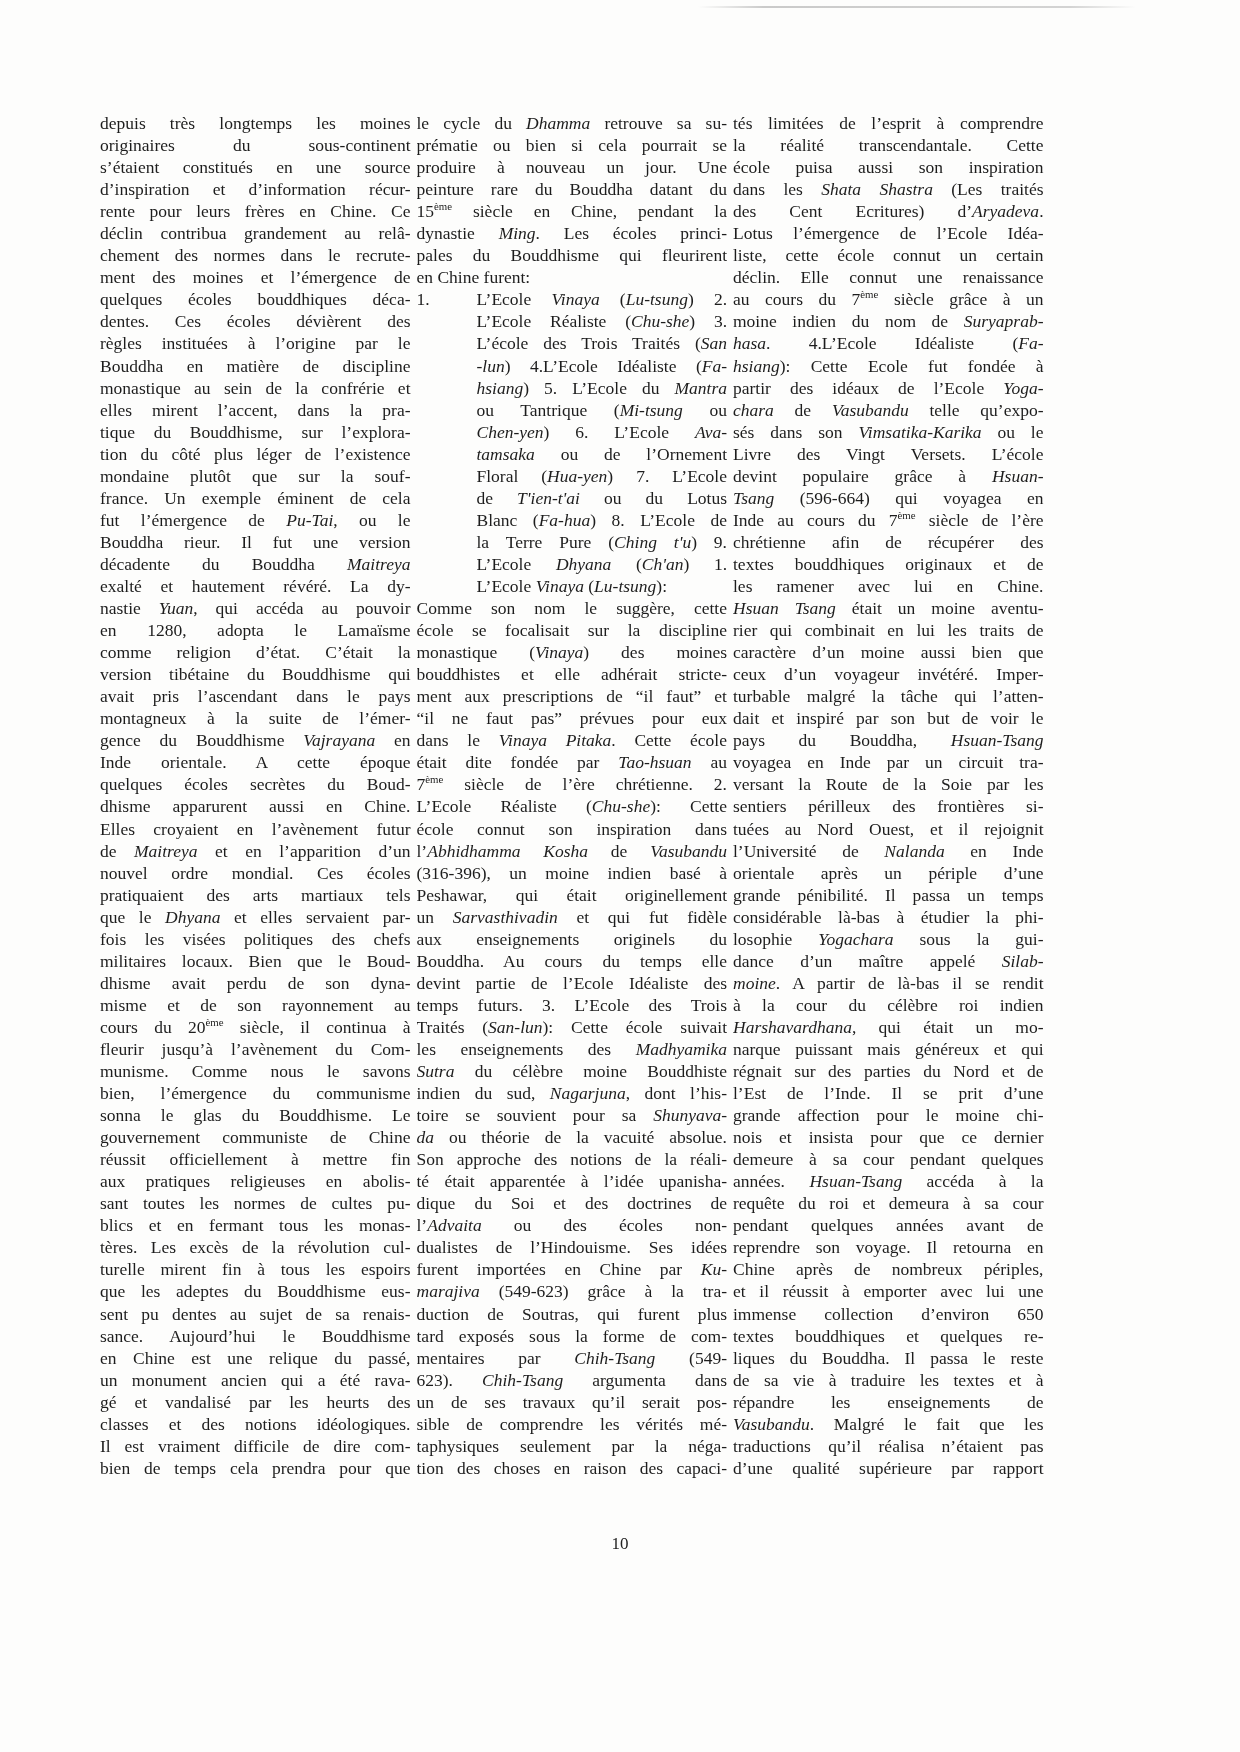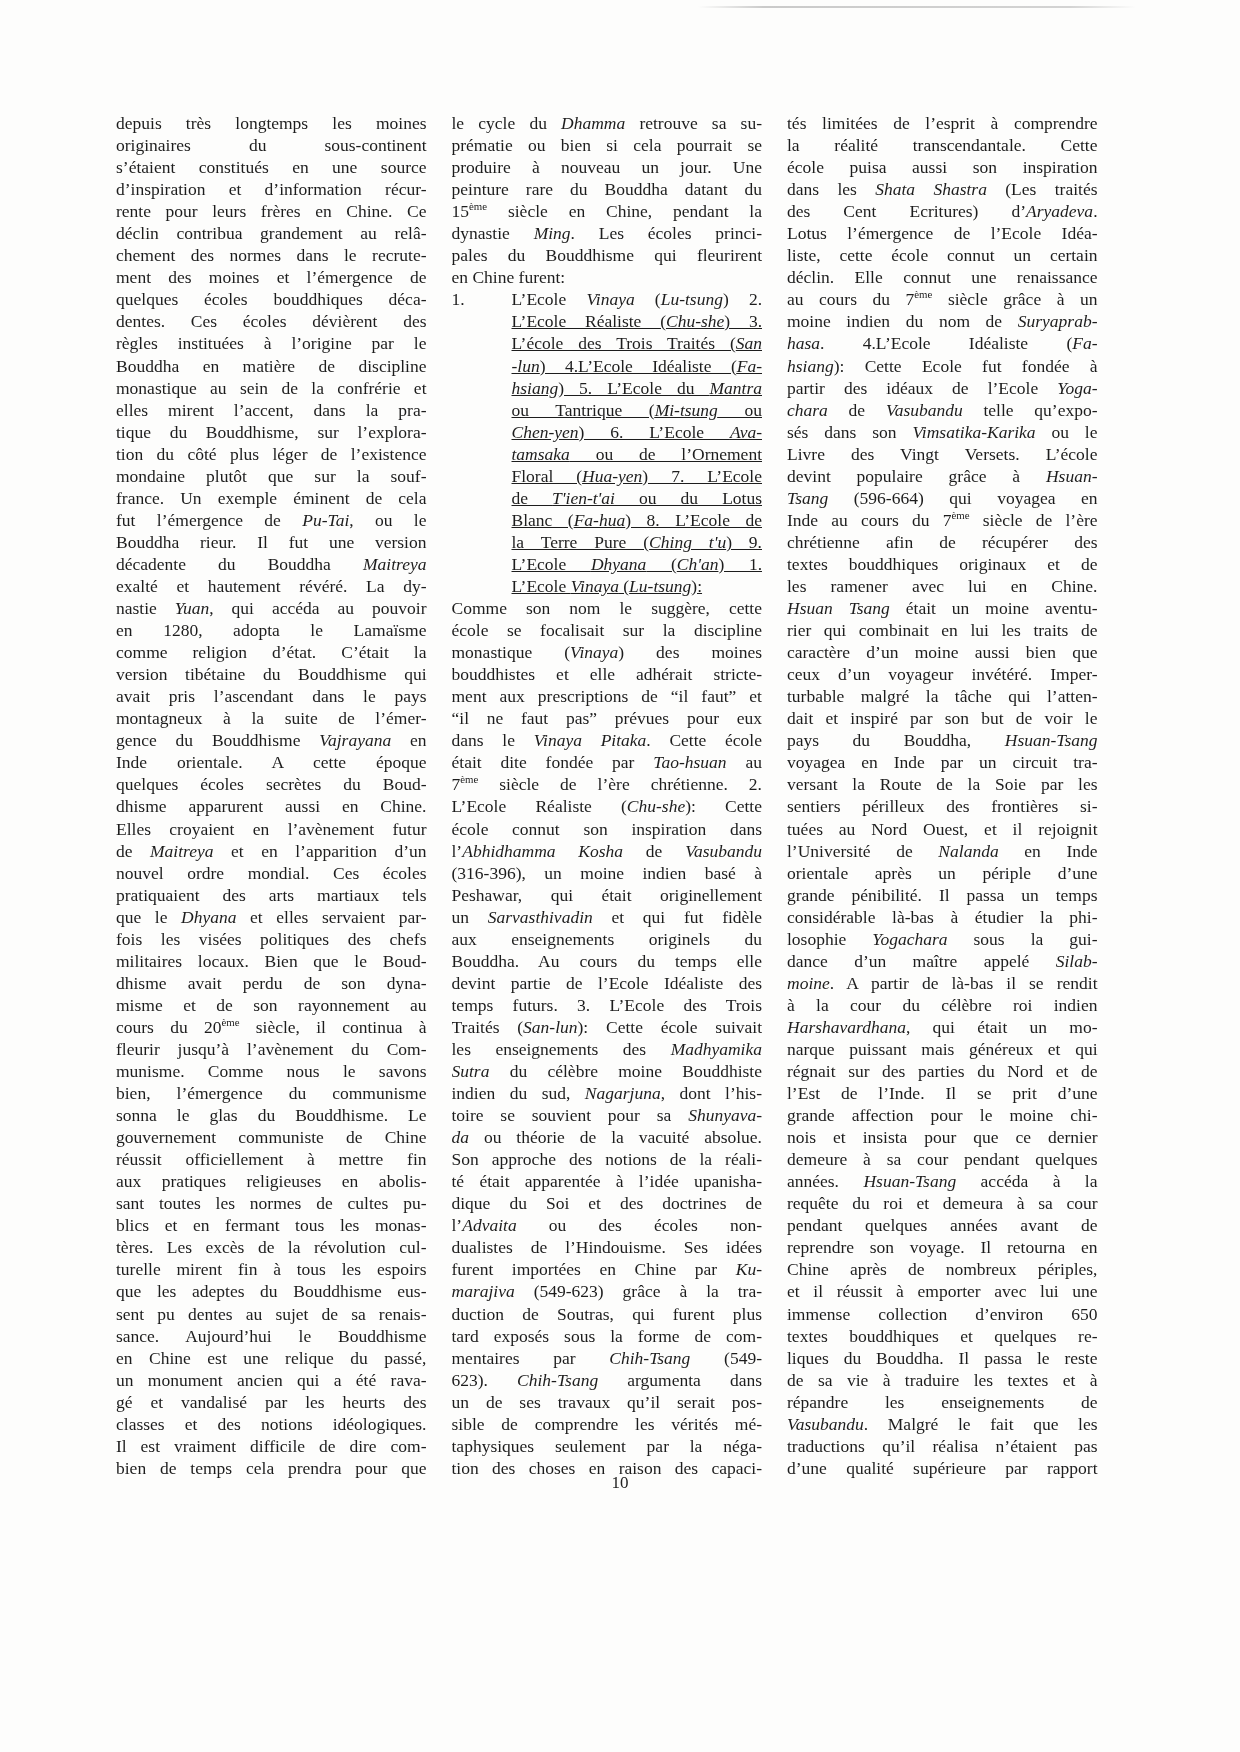--- a/index.html
+++ b/index.html
@@ -17,43 +17,42 @@
   .scan-line {
     position:absolute;
     top:6px; left:698px;
     width:438px; height:2px;
     background:linear-gradient(to right, rgba(170,170,170,.0), rgba(160,160,160,.55) 15%, rgba(160,160,160,.45) 85%, rgba(170,170,170,.0));
   }
   .text-block {
     position:absolute;
     left:100px; top:112px;
     display:flex;
-    gap:25px;
-    margin-left:16px;
+    gap:6px;
   }
   .col { width:310.5px; }
   .line {
     height:22.05px;
     overflow:hidden;
     font-size:17.5px;
     line-height:22px;
     text-align:justify;
     text-align-last:justify;
     white-space:normal;
   }
   .line.nojust { text-align-last:left; }
-  .line.indent { padding-left:60px; box-sizing:border-box;text-decoration:underline; }
+  .line.indent { padding-left:60px; box-sizing:border-box; }
   .line.hang { position:relative; padding-left:60px; box-sizing:border-box; }
   .line .num { position:absolute; left:0; top:0; }
   .line i { font-style:italic; }
   .line sup { font-size:0.62em; line-height:0; vertical-align:super; letter-spacing:0; }
   .page-number {
     position:absolute;
     left:0; right:0;
-    top:1473px;
+    top:1534px;
     text-align:center;
     font-size:17px;
     color:#222;
   }
 </style>
 </head>
 <body>
 
 <div class="page">
   <div class="scan-line"></div>

